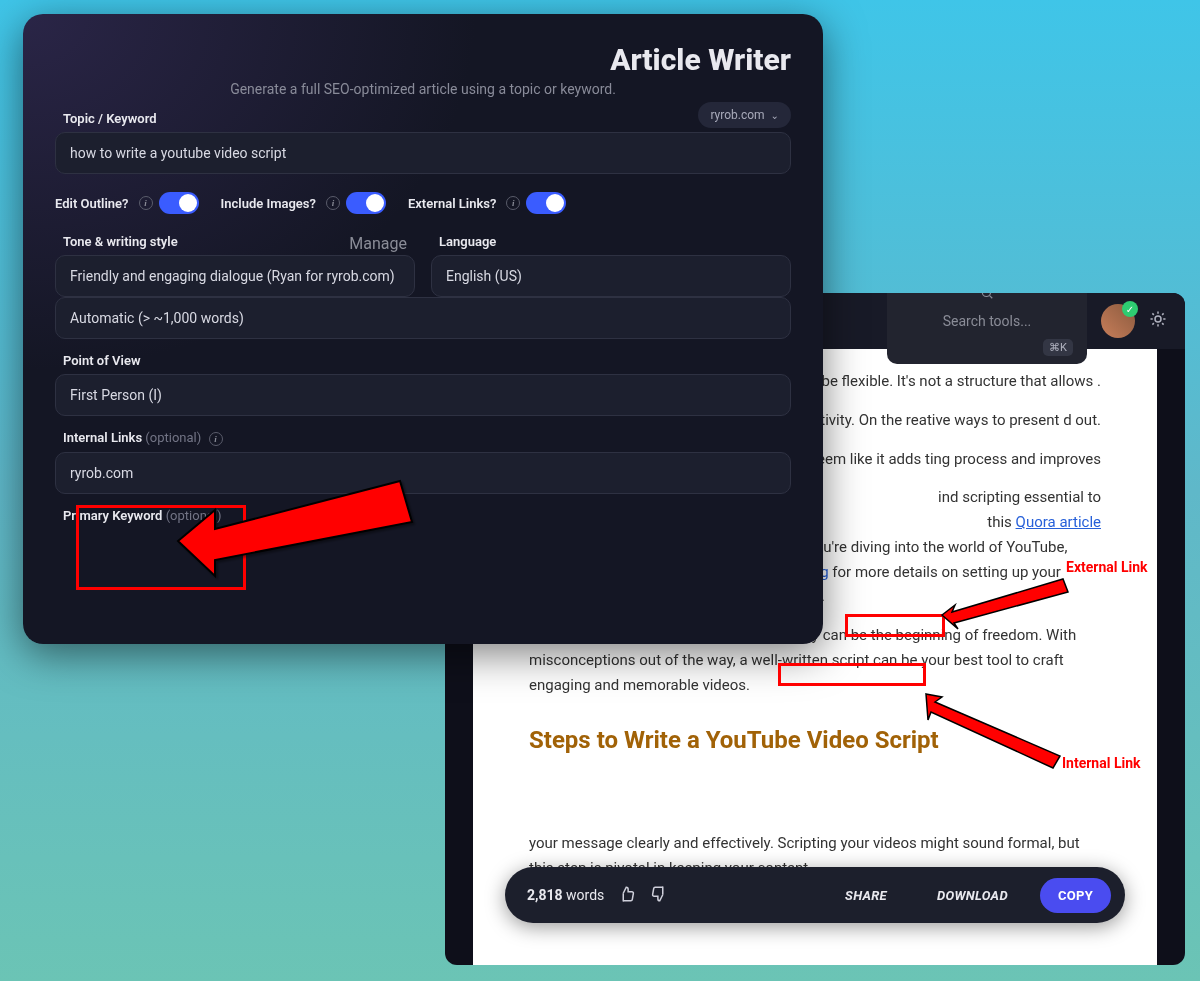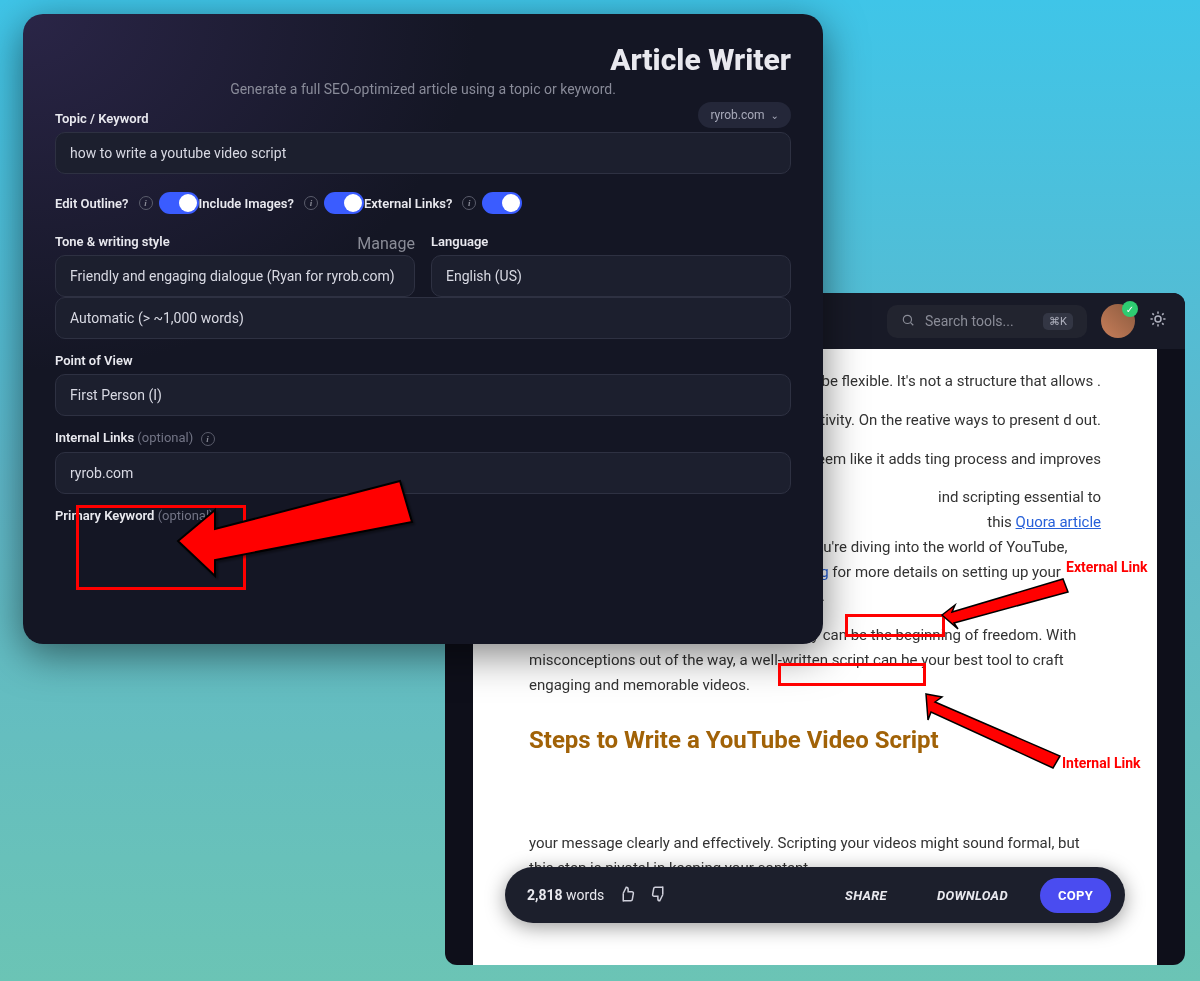--- a/index.html
+++ b/index.html
@@ -35,20 +35,21 @@
 .search-pill {
   display: flex;
   align-items: center;
   gap: 10px;
   background: #22242f;
   border-radius: 10px;
   padding: 8px 14px;
   color: #8a8c97;
   font-size: 14px;
   width: 200px;
+  flex-direction: column;
 }
 .search-pill .kbd {
   margin-left: auto;
   background: #333644;
   border-radius: 5px;
   padding: 2px 6px;
   font-size: 11px;
   color: #b0b2bf;
 }
 .avatar {
@@ -160,21 +161,21 @@
   padding: 6px 12px;
   border-radius: 14px;
   display: flex;
   align-items: center;
   gap: 6px;
 }
 .label {
   font-size: 13px;
   font-weight: 600;
   color: #e9e9ef;
-  margin: 14px 0 6px;
+  margin: 14px 8px 6px;
 }
 .label .opt { color: #727485; font-weight: 400; }
 .info-dot {
   display: inline-flex;
   align-items: center;
   justify-content: center;
   width: 14px; height: 14px;
   border: 1px solid #5a5c6b;
   border-radius: 50%;
   font-size: 9px;
@@ -191,20 +192,21 @@
   padding: 12px 14px;
   color: #d8d9e3;
   font-size: 14px;
 }
 .row { display: flex; gap: 16px; }
 .row > div { flex: 1; }
 
 .toggle-row {
   display: flex;
   align-items: center;
+  gap: 22px;
   margin: 18px 0 6px;
   font-size: 13px;
   font-weight: 600;
 }
 .toggle-item { display: flex; align-items: center; gap: 6px; }
 .toggle {
   width: 40px; height: 22px;
   background: #3a5cff;
   border-radius: 11px;
   position: relative;

